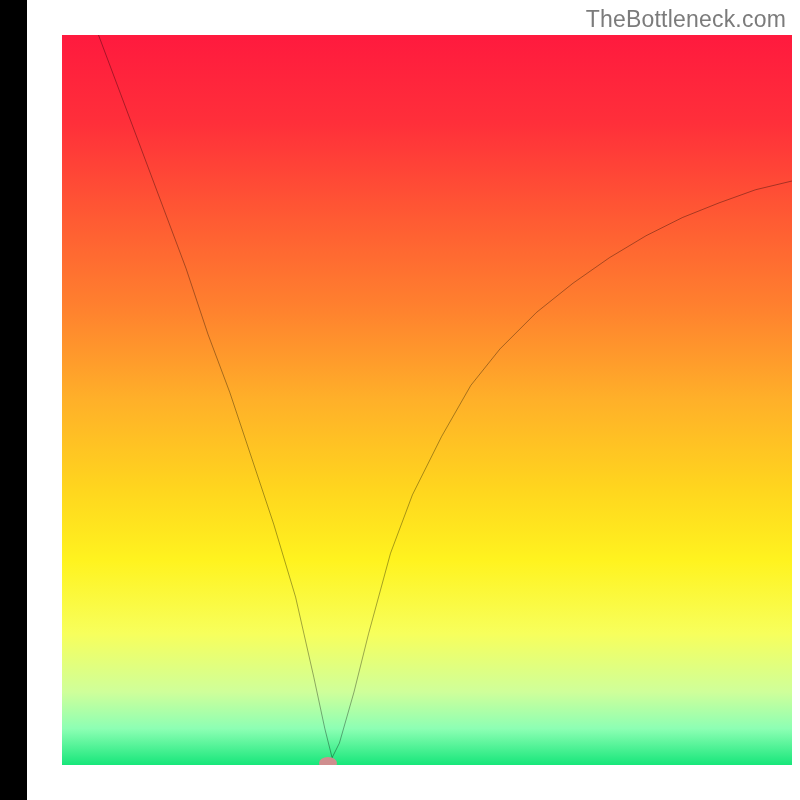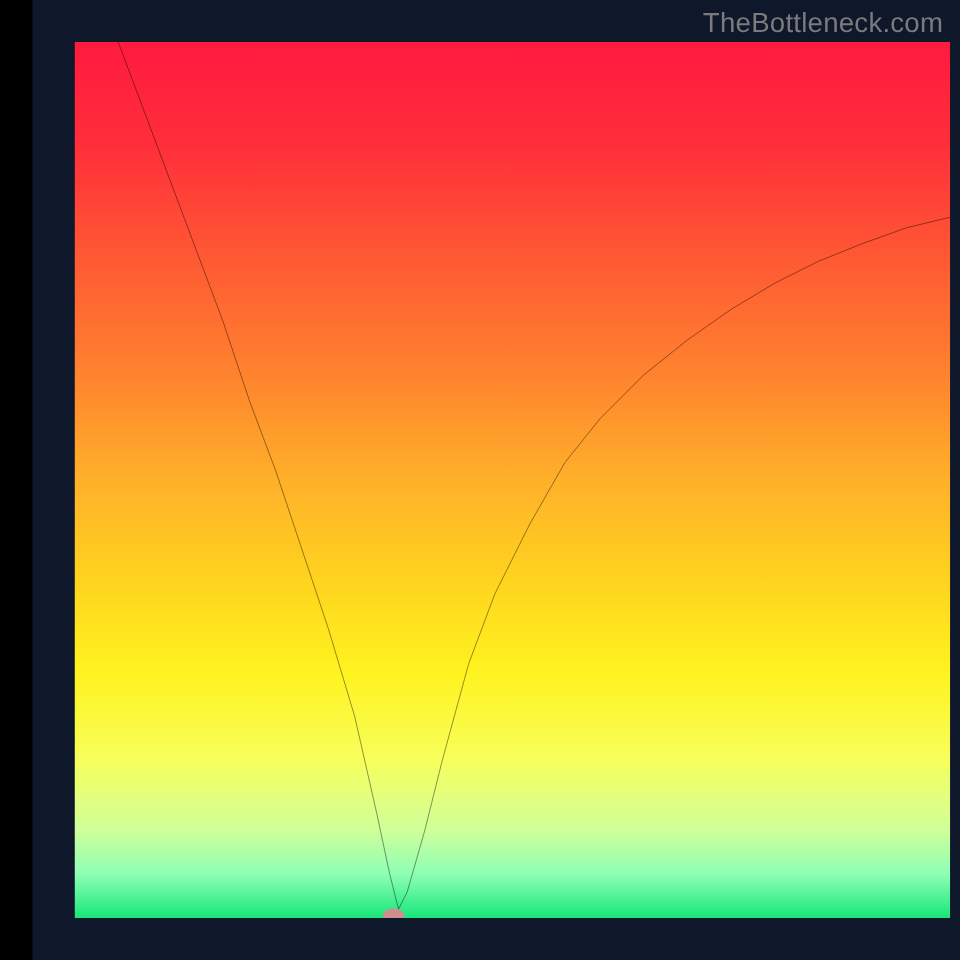--- a/index.html
+++ b/index.html
@@ -7,21 +7,21 @@
     padding: 0;
     width: 800px;
     height: 800px;
     background: #000000;
     overflow: hidden;
     font-family: Arial, Helvetica, sans-serif;
   }
   .frame {
     position: absolute;
     inset: 0;
-    background: #0f172a;
+    background: #ffffff;
     margin-left: 27px;
   }
   .plot-area {
     position: absolute;
     left: 35px;
     top: 35px;
     width: 730px;
     height: 730px;
     overflow: hidden;
   }

